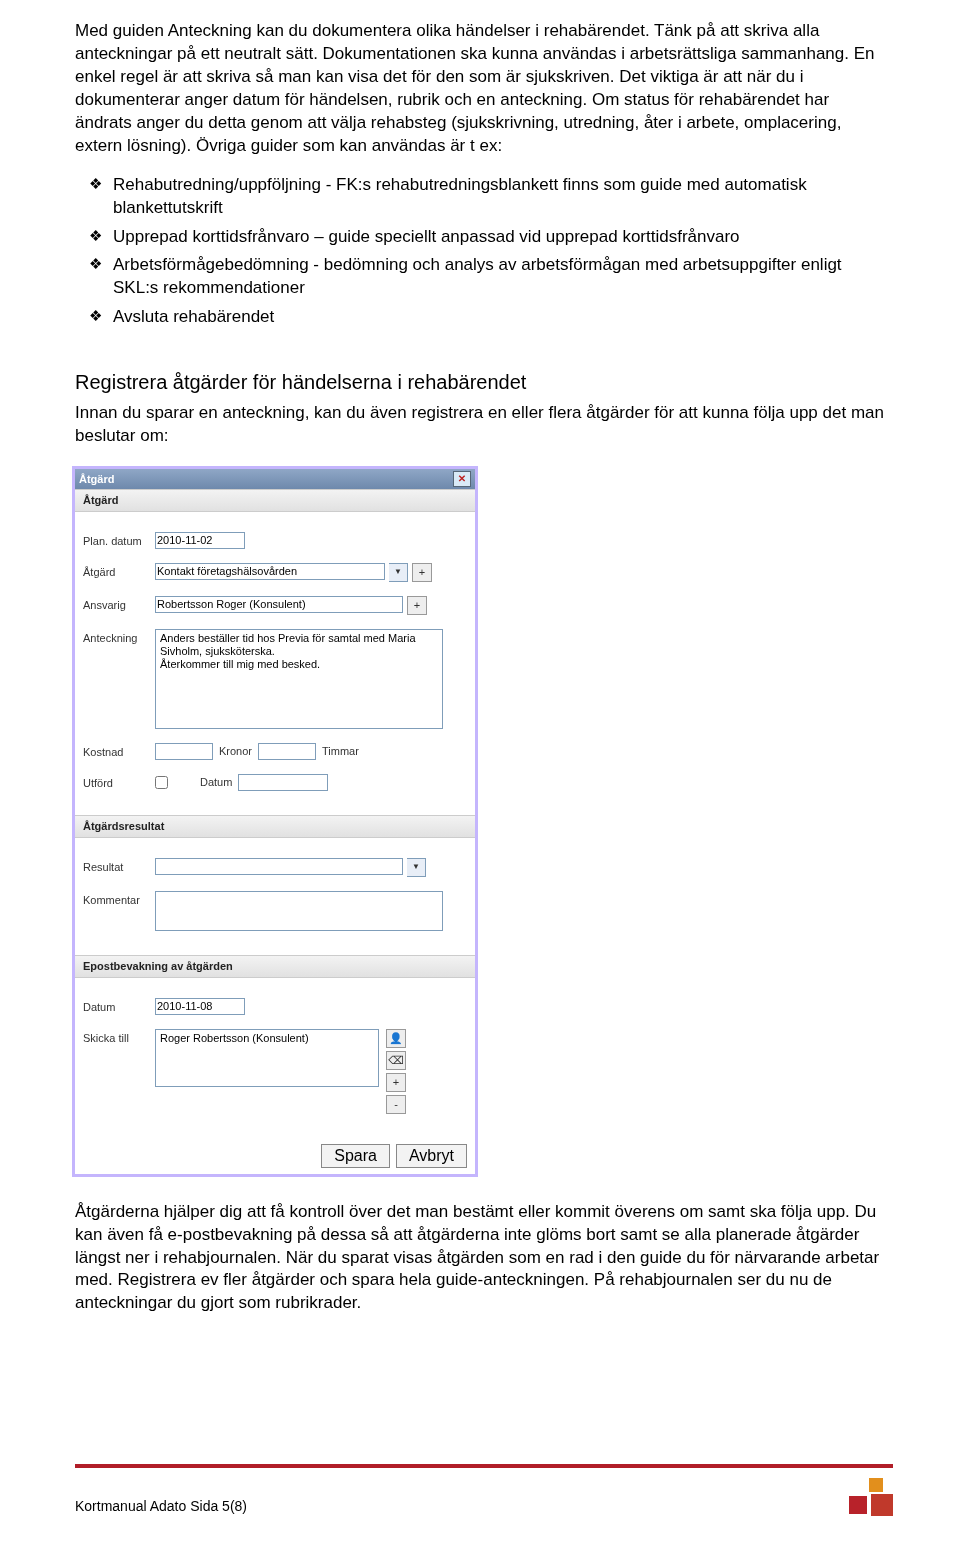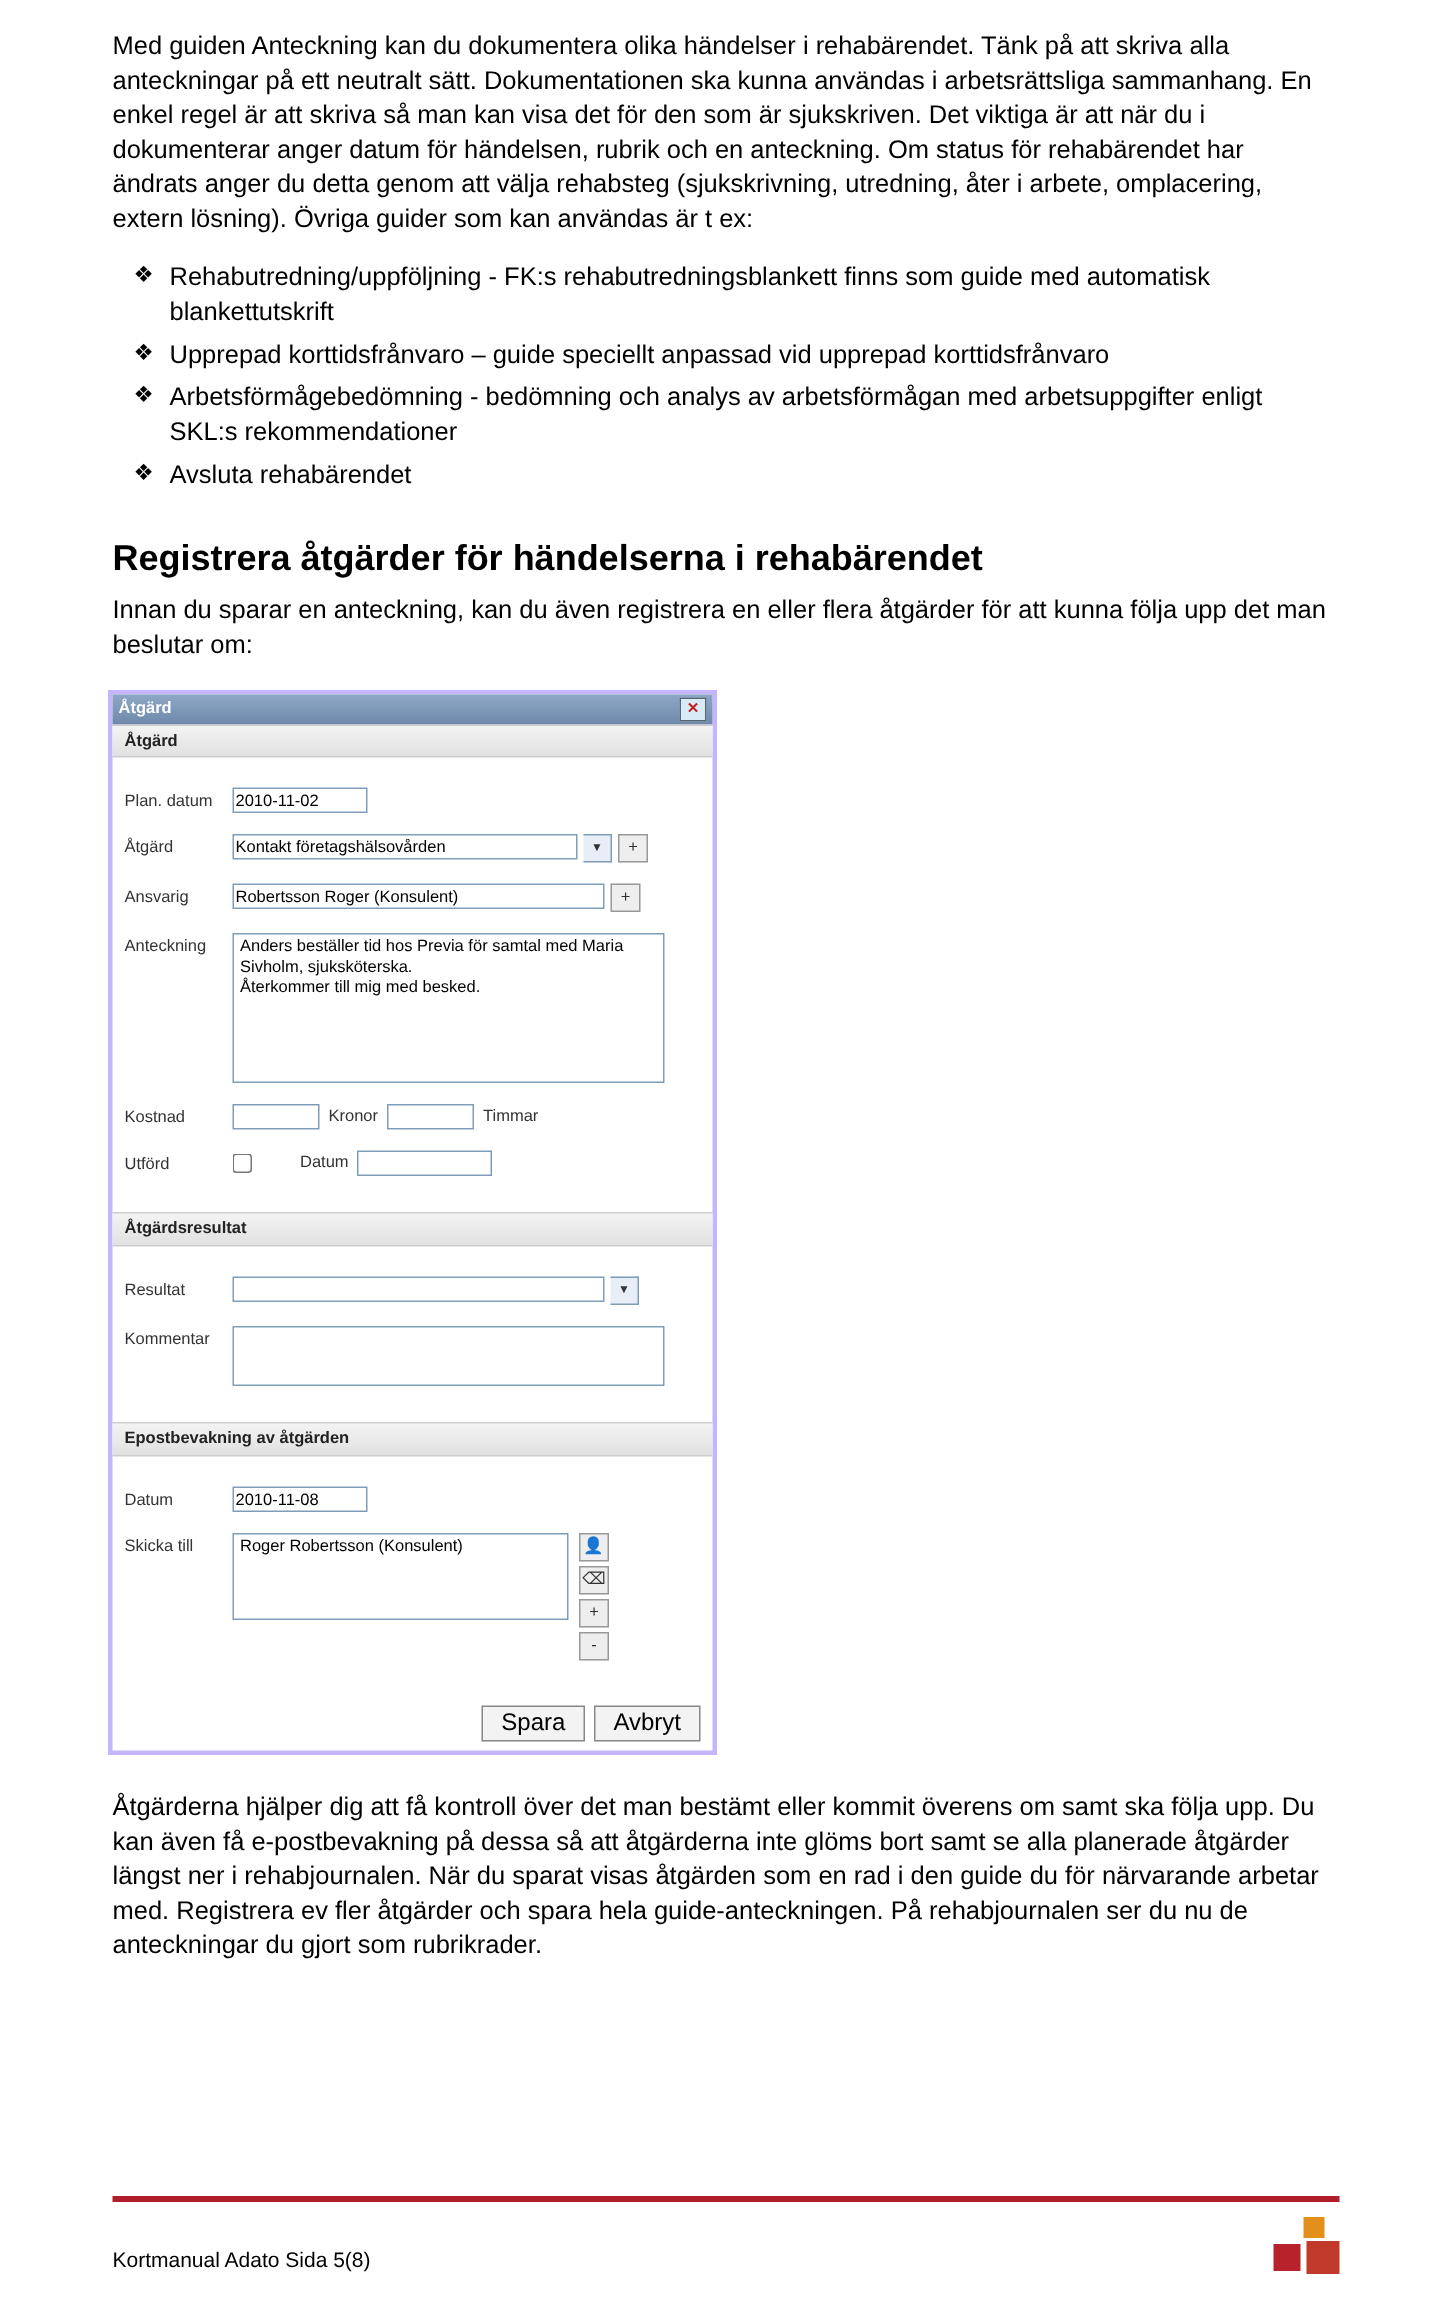--- a/index.html
+++ b/index.html
@@ -15,38 +15,38 @@
     min-height: 1544px;
     padding: 20px 75px 50px 75px;
     box-sizing: border-box;
     position: relative;
   }
   p { margin: 0 0 6px 0; }
   .intro { margin-bottom: 16px; }
   ul.diamond {
     list-style: none;
     padding: 0 0 0 38px;
-    margin: 0 0 28px 0;
+    margin: 0 0 40px 0;
   }
   ul.diamond li {
     position: relative;
     margin: 6px 0;
     padding-left: 0;
   }
   ul.diamond li::before {
     content: "❖";
     position: absolute;
     left: -24px;
     top: 0;
     font-size: 15px;
     color: #000;
   }
   h1 {
-    font-size: 24px;
-    font-weight: bold;
+    font-size: 20px;
+    font-weight: normal;
     margin: 24px 0 6px 0;
   }
   .section-p { margin-bottom: 18px; }
 
   
   .dlg-wrap { margin: 8px 0 24px -3px; }
   .dlg {
     width: 400px;
     border: 3px solid #c4b5fd;
     background: #fff;

